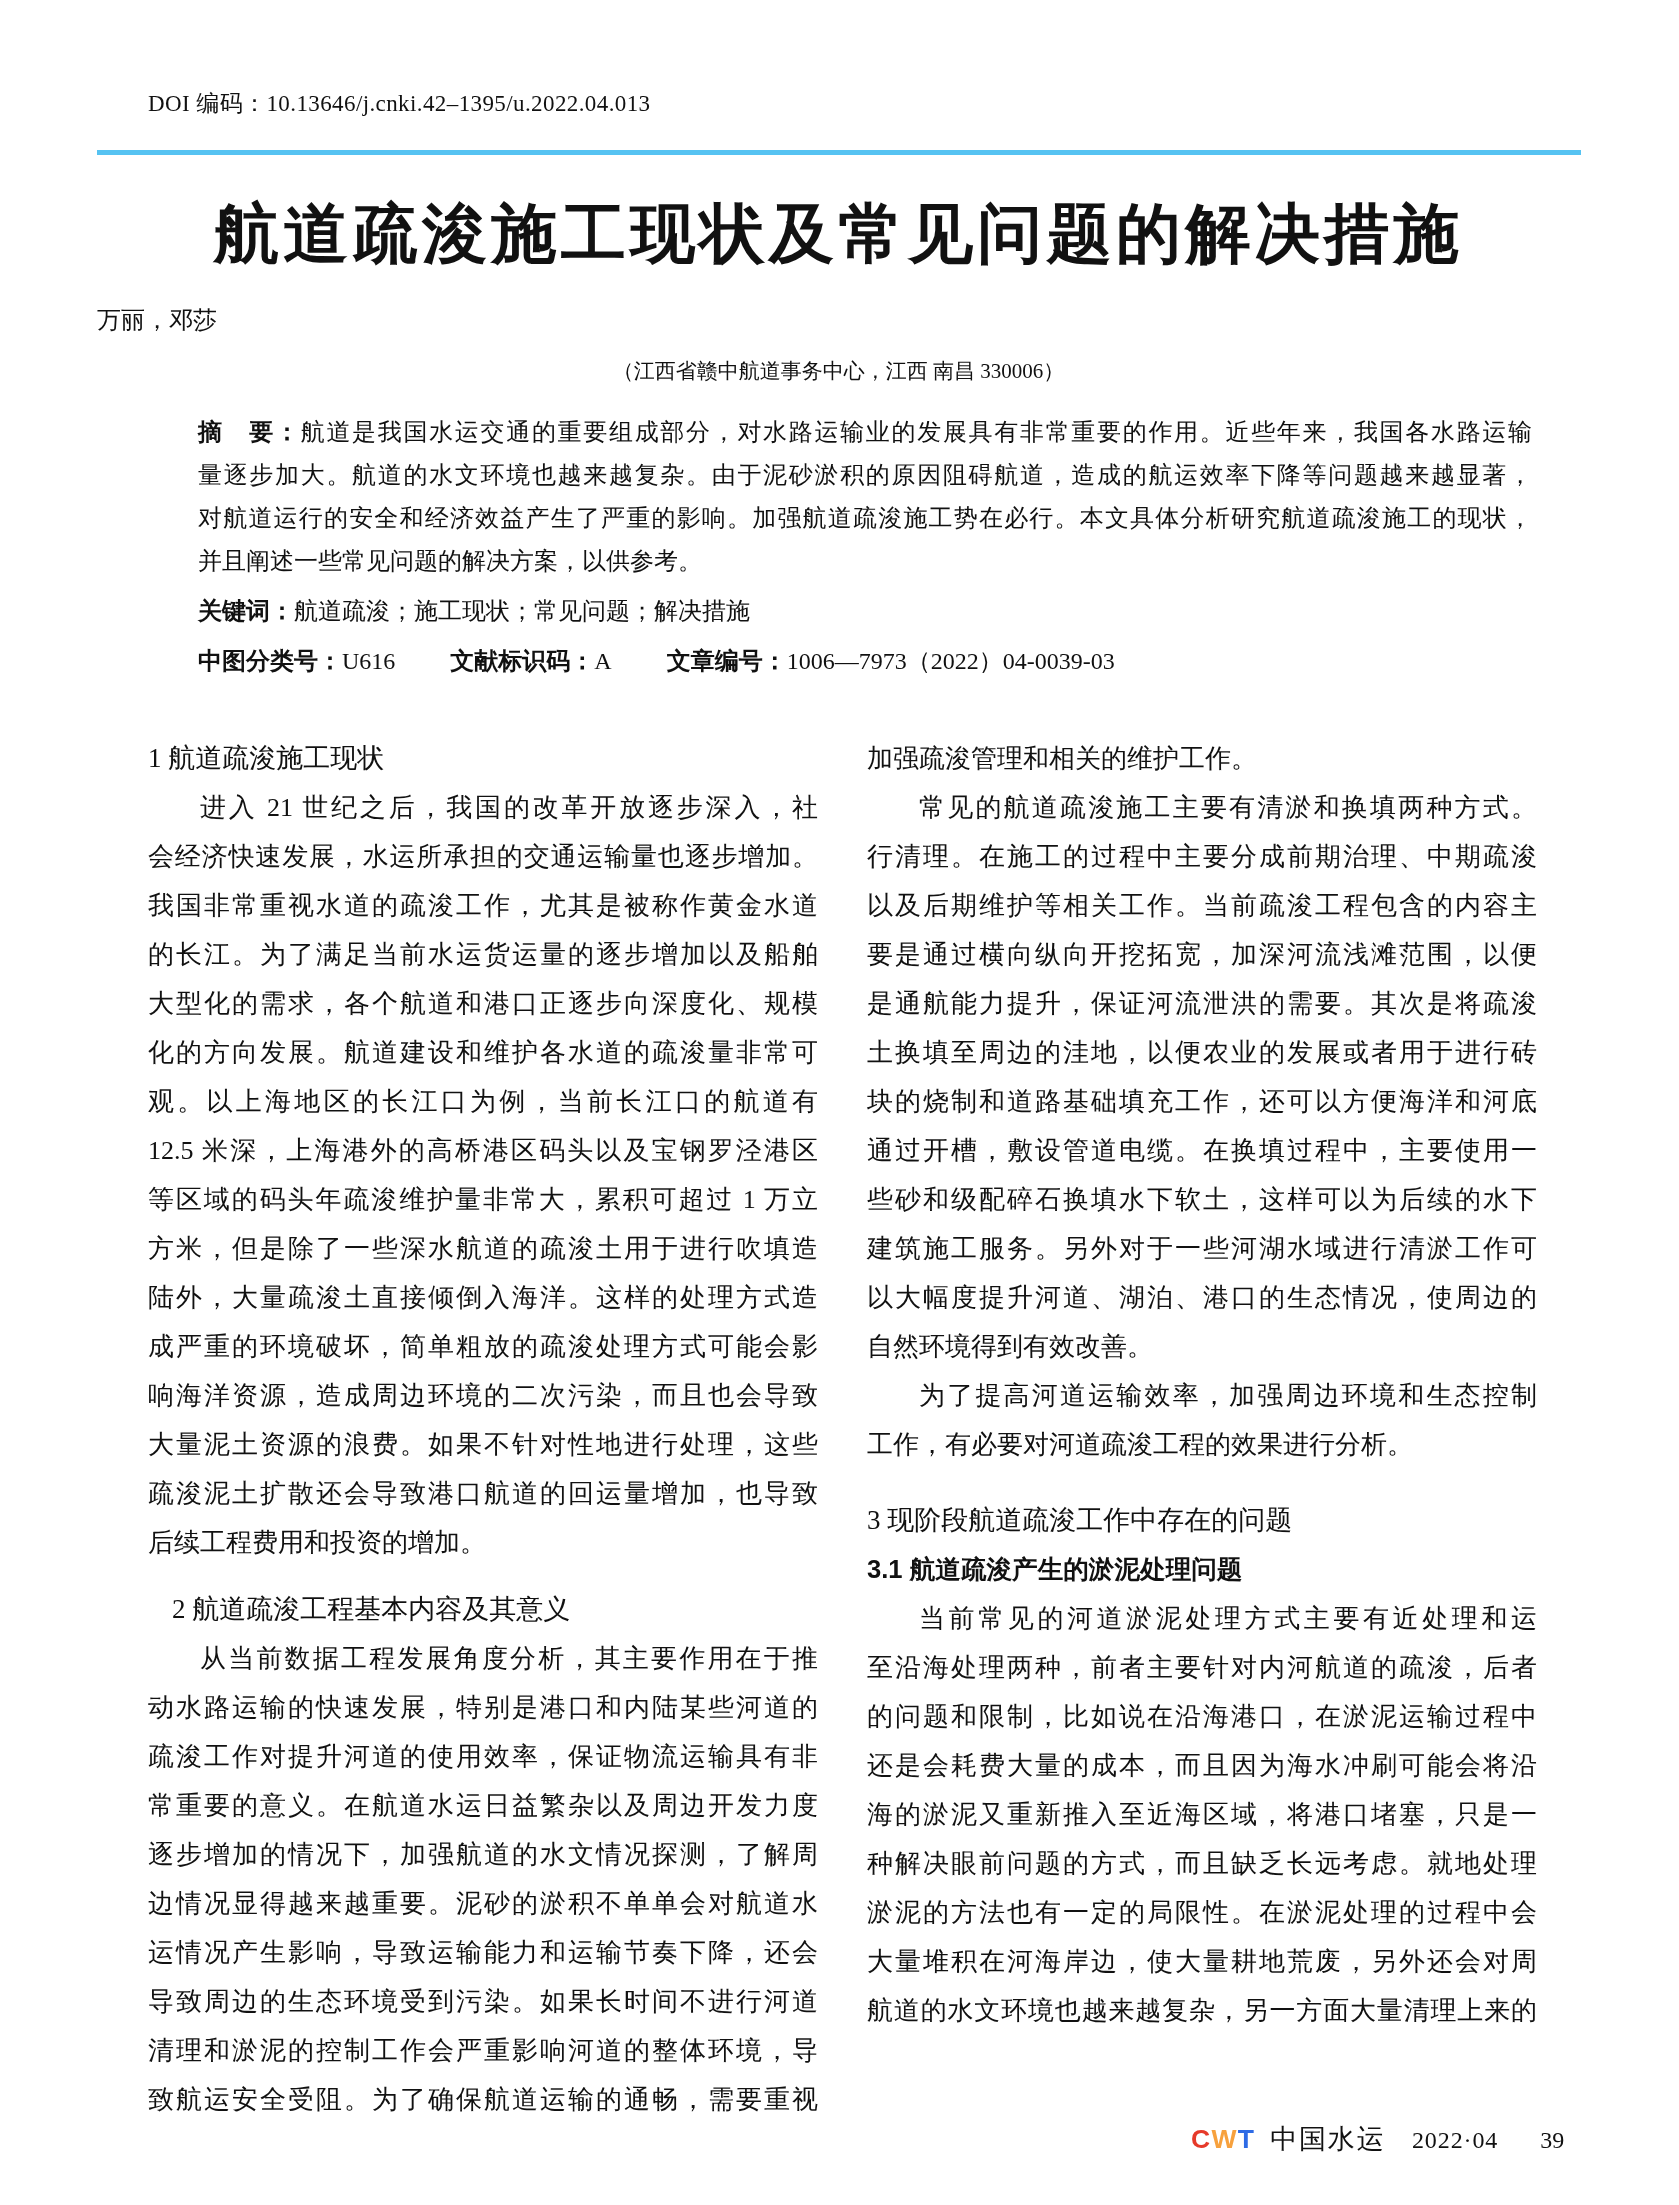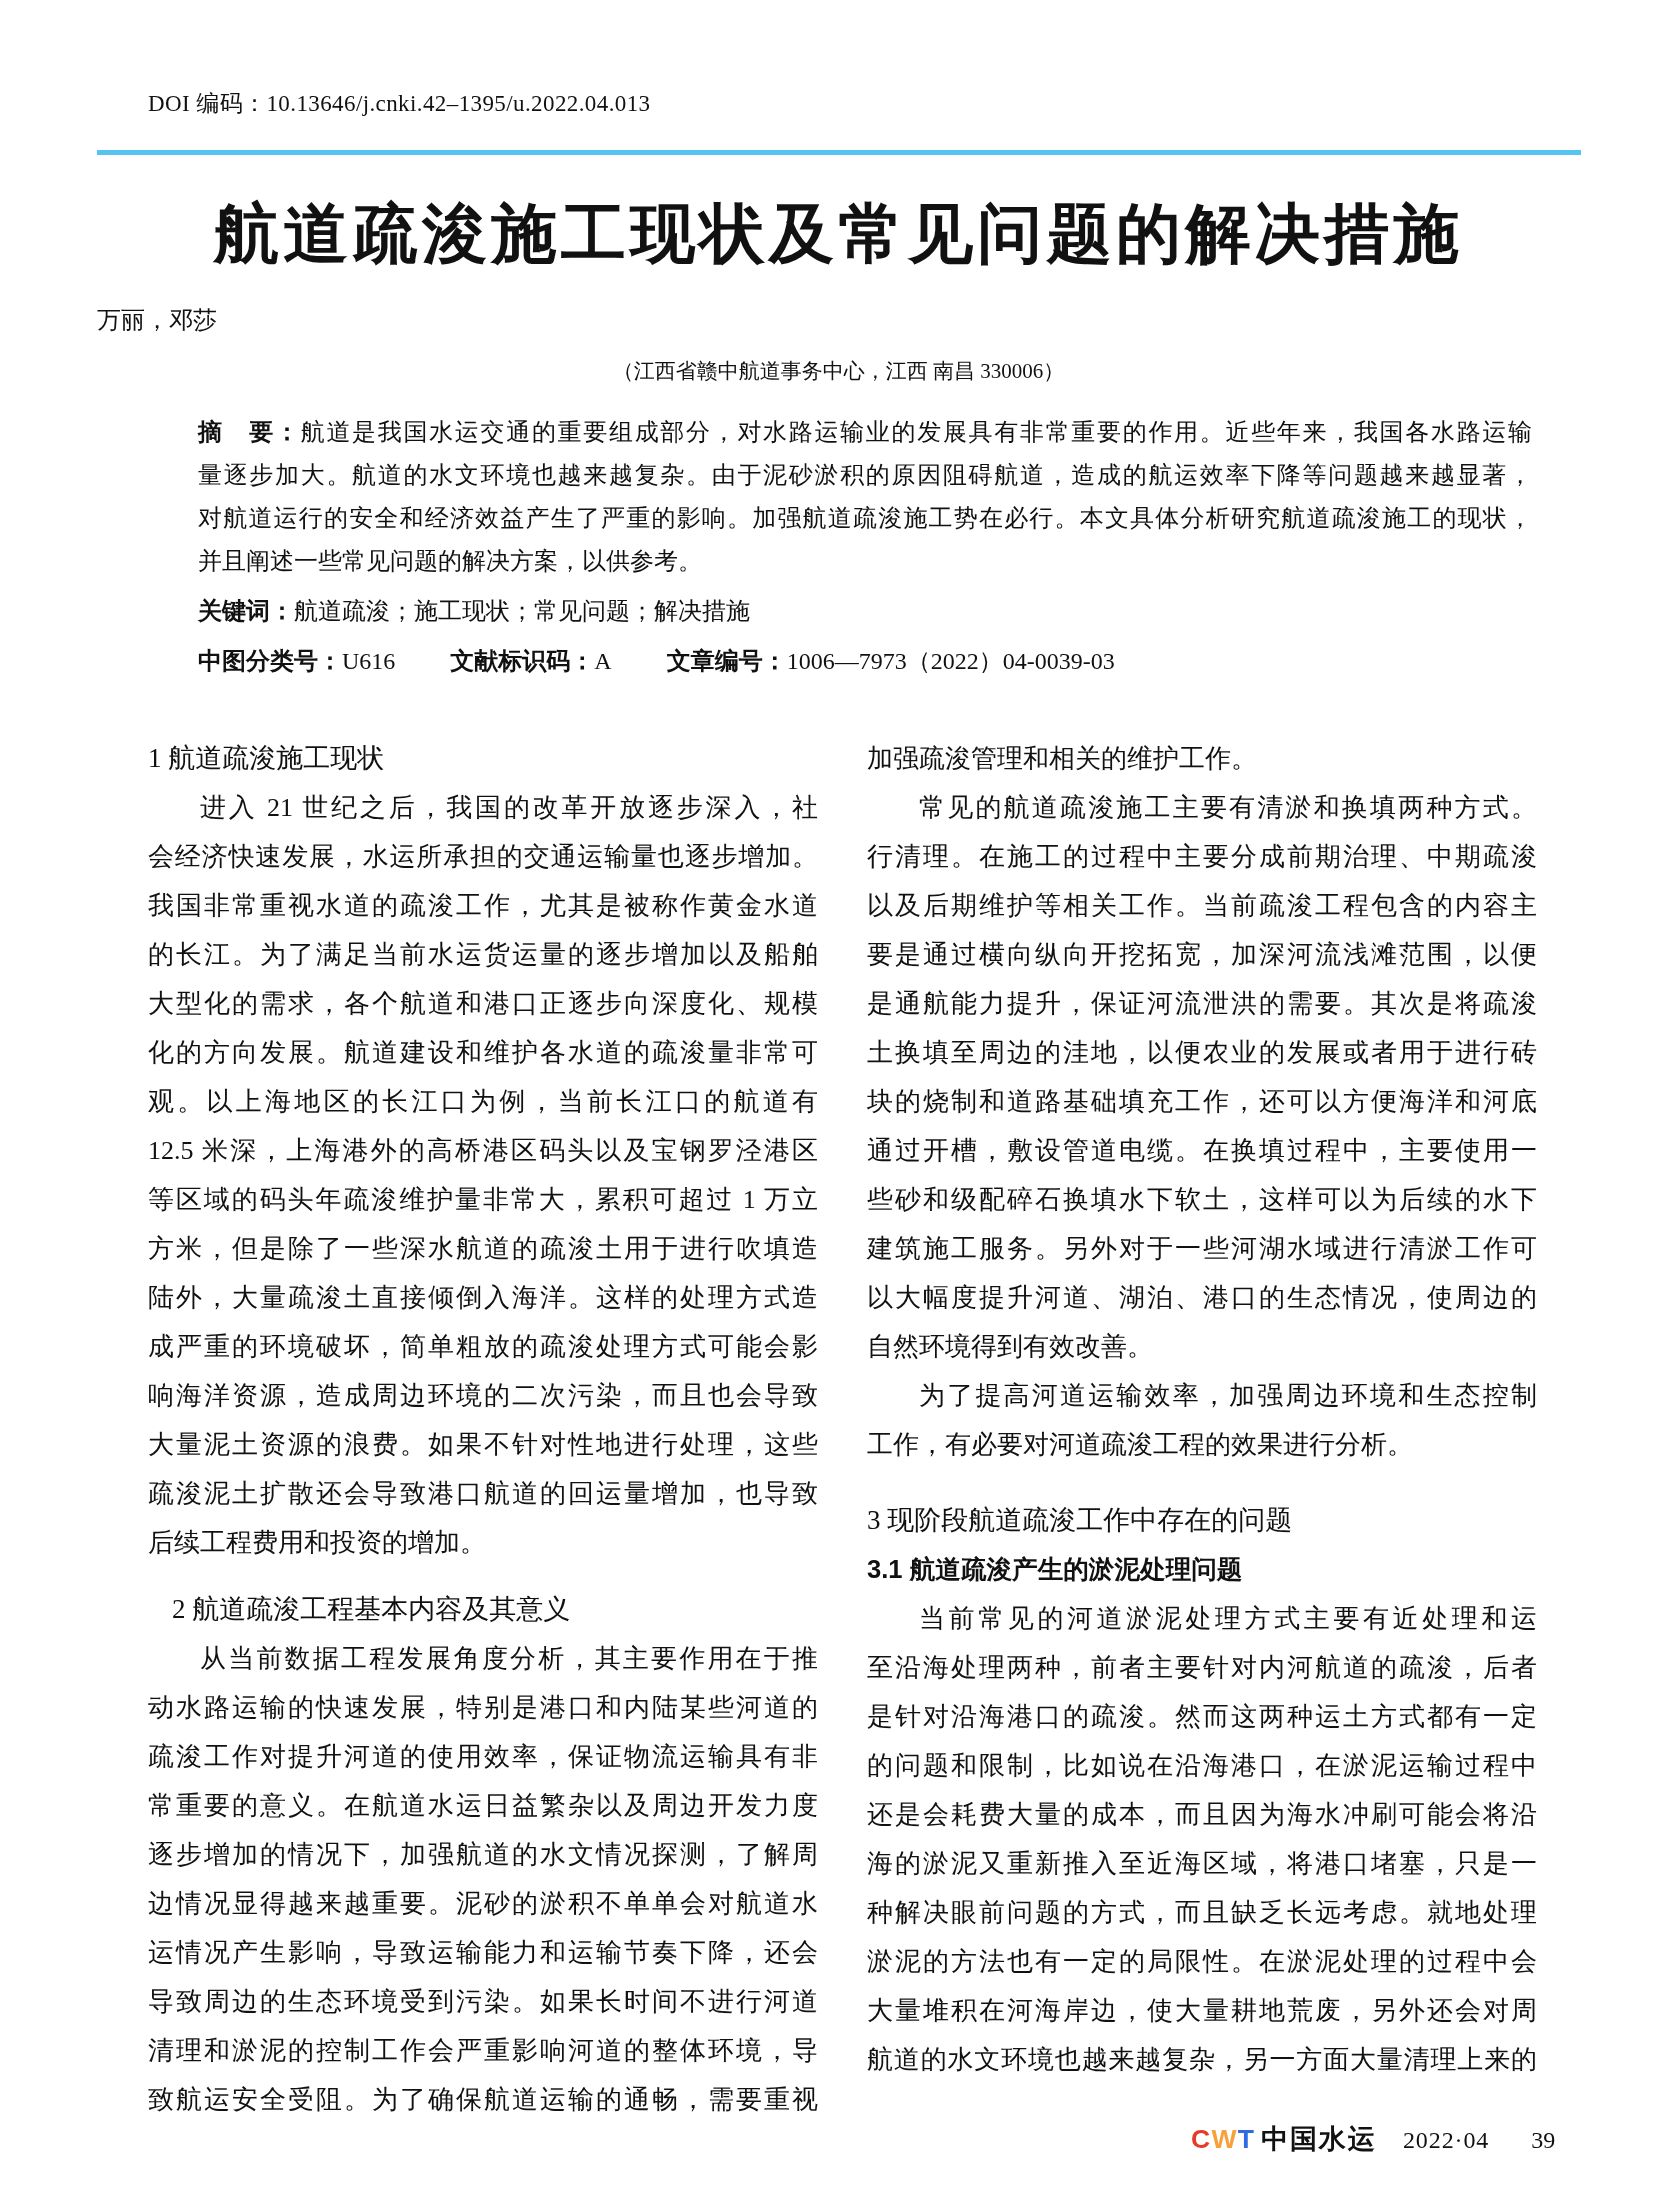--- a/index.html
+++ b/index.html
@@ -36,21 +36,21 @@
   .sh{font-family:"Liberation Sans","DejaVu Sans",sans-serif;font-weight:bold;
       font-size:25.6px;line-height:49px;}
   
   #footer{position:absolute;left:1191px;top:2121px;width:388px;height:40px;
           display:flex;align-items:baseline;}
   #cwt{font-family:"Liberation Sans","DejaVu Sans",sans-serif;font-weight:bold;
        font-size:26.5px;letter-spacing:1.3px;}
   .fc-c{color:#e63a2a;}
   .fc-w{color:#f7a13d;}
   .fc-t{color:#2e6be5;}
-  #jname{font-weight:bold;font-size:27px;margin-left:6px;letter-spacing:1.8px;}
+  #jname{font-weight:normal;font-size:27px;margin-left:15px;letter-spacing:1.8px;}
   #issue{font-size:24px;margin-left:26.5px;letter-spacing:0.9px;}
   #pageno{font-size:24px;margin-left:42px;}
 </style>
 </head>
 <body>
 
 <div id="page">
 
   <div id="doi">DOI 编码：10.13646/j.cnki.42–1395/u.2022.04.013</div>
 
@@ -121,21 +121,20 @@
       <div class="bl pj">些砂和级配碎石换填水下软土，这样可以为后续的水下</div>
       <div class="bl pj">建筑施工服务。另外对于一些河湖水域进行清淤工作可</div>
       <div class="bl pj">以大幅度提升河道、湖泊、港口的生态情况，使周边的</div>
       <div class="bl pe">自然环境得到有效改善。</div>
       <div class="bl pi">为了提高河道运输效率，加强周边环境和生态控制</div>
       <div class="bl pe">工作，有必要对河道疏浚工程的效果进行分析。</div>
       <div class="bl h hm2">3 现阶段航道疏浚工作中存在的问题</div>
       <div class="bl sh">3.1 航道疏浚产生的淤泥处理问题</div>
       <div class="bl pi">当前常见的河道淤泥处理方式主要有近处理和运</div>
       <div class="bl pj">至沿海处理两种，前者主要针对内河航道的疏浚，后者</div>
-      <div class="bl pj">是针对沿海港口的疏浚。然而这两种运土方式都有一定</div>
       <div class="bl pj">的问题和限制，比如说在沿海港口，在淤泥运输过程中</div>
       <div class="bl pj">还是会耗费大量的成本，而且因为海水冲刷可能会将沿</div>
       <div class="bl pj">海的淤泥又重新推入至近海区域，将港口堵塞，只是一</div>
       <div class="bl pj">种解决眼前问题的方式，而且缺乏长远考虑。就地处理</div>
       <div class="bl pj">淤泥的方法也有一定的局限性。在淤泥处理的过程中会</div>
       <div class="bl pj">大量堆积在河海岸边，使大量耕地荒废，另外还会对周</div>
       <div class="bl pj">航道的水文环境也越来越复杂，另一方面大量清理上来的</div>
     </div>
 
   <div id="footer">

